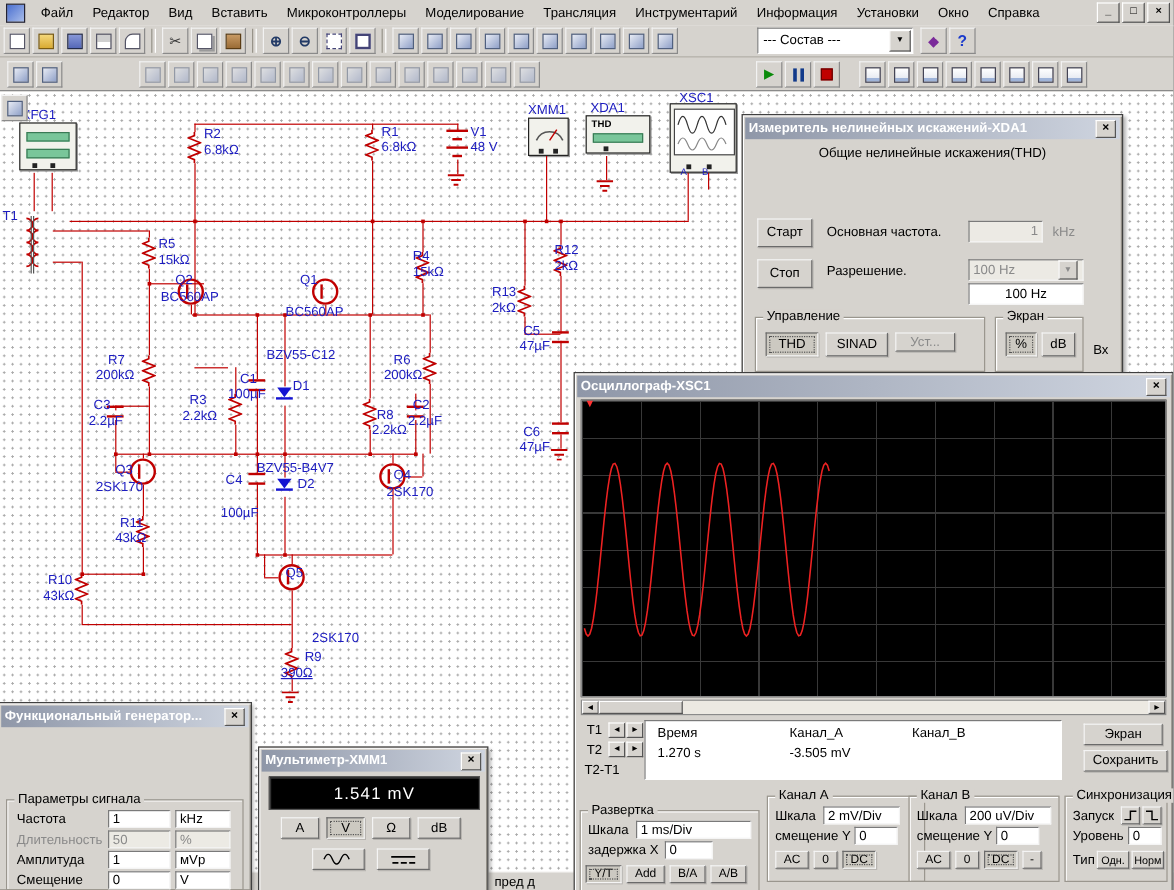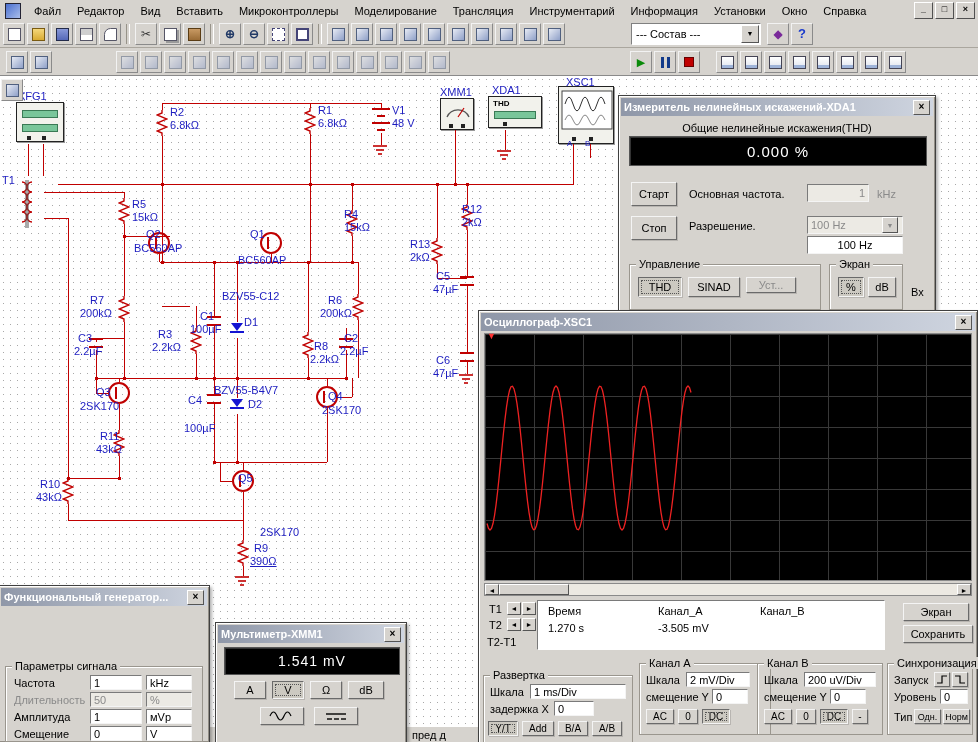--- a/index.html
+++ b/index.html
@@ -617,38 +617,35 @@
       <div class="lbl" style="left: 248px; top: 322px;">D2</div>
       <div class="lbl" style="left: 328px; top: 314px;">Q4</div>
       <div class="lbl" style="left: 322px; top: 328px;">2SK170</div>
       <div class="lbl" style="left: 100px; top: 354px;">R11</div>
       <div class="lbl" style="left: 96px; top: 367px;">43kΩ</div>
       <div class="lbl" style="left: 40px; top: 402px;">R10</div>
       <div class="lbl" style="left: 36px; top: 415px;">43kΩ</div>
       <div class="lbl" style="left: 238px; top: 396px;">Q5</div>
       <div class="lbl" style="left: 260px; top: 450px;">2SK170</div>
       <div class="lbl" style="left: 254px; top: 466px;">R9</div>
-      <div class="lbl" style="left: 250px; top: 479px; text-decoration: underline;">390Ω</div>
+      <div class="lbl" style="left: 234px; top: 479px; text-decoration: underline;">390Ω</div>
       <div class="lbl sm" style="left: 567px; top: 62px;">A</div>
       <div class="lbl sm" style="left: 585px; top: 62px;">B</div>
     </div>
 
   <div id="statusbar">
     <span class="stx">пред д</span>
   </div>
 
   <div class="win" style="left:618px;top:95px;width:318px;height:230px;z-index:3;">
     <div class="titlebar">
       <span>Измеритель нелинейных искажений-XDA1</span>
       <span class="close">×</span>
     </div>
     <div class="slabel" style="left:0;right:0;top:26px;text-align:center;">Общие нелинейные искажения(THD)</div>
-    <div class="lcd" style="left:10px;top:40px;width:296px;height:28px;">
-        <span>0.000 %</span>
-      </div>
     <div class="btn" style="left:12px;top:86px;width:46px;height:24px;">Старт</div>
     <div class="btn" style="left:12px;top:120px;width:46px;height:24px;">Стоп</div>
     <div class="slabel" style="left:70px;top:92px;">Основная частота.</div>
     <div class="fld dis" style="left:188px;top:88px;width:62px;height:18px;justify-content:flex-end;">
         <span>1</span>
       </div>
     <div class="slabel dis" style="left:258px;top:92px;">kHz</div>
     <div class="slabel" style="left:70px;top:124px;">Разрешение.</div>
     <div class="fld dis" style="left:188px;top:120px;width:96px;height:18px;">
       <span style="flex:1">100 Hz</span>

